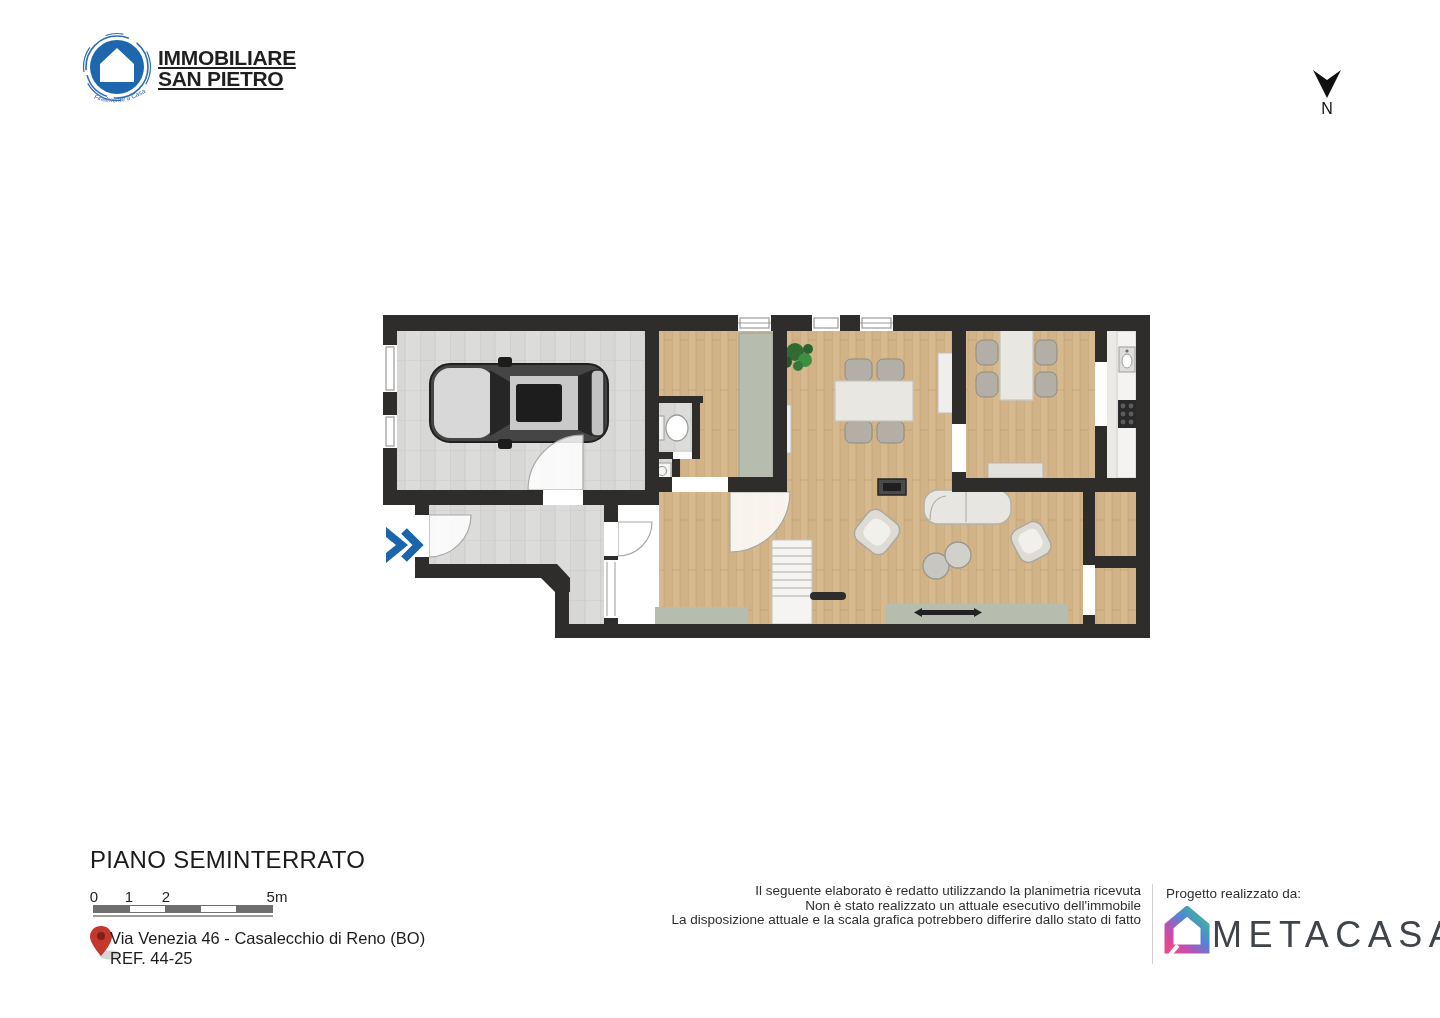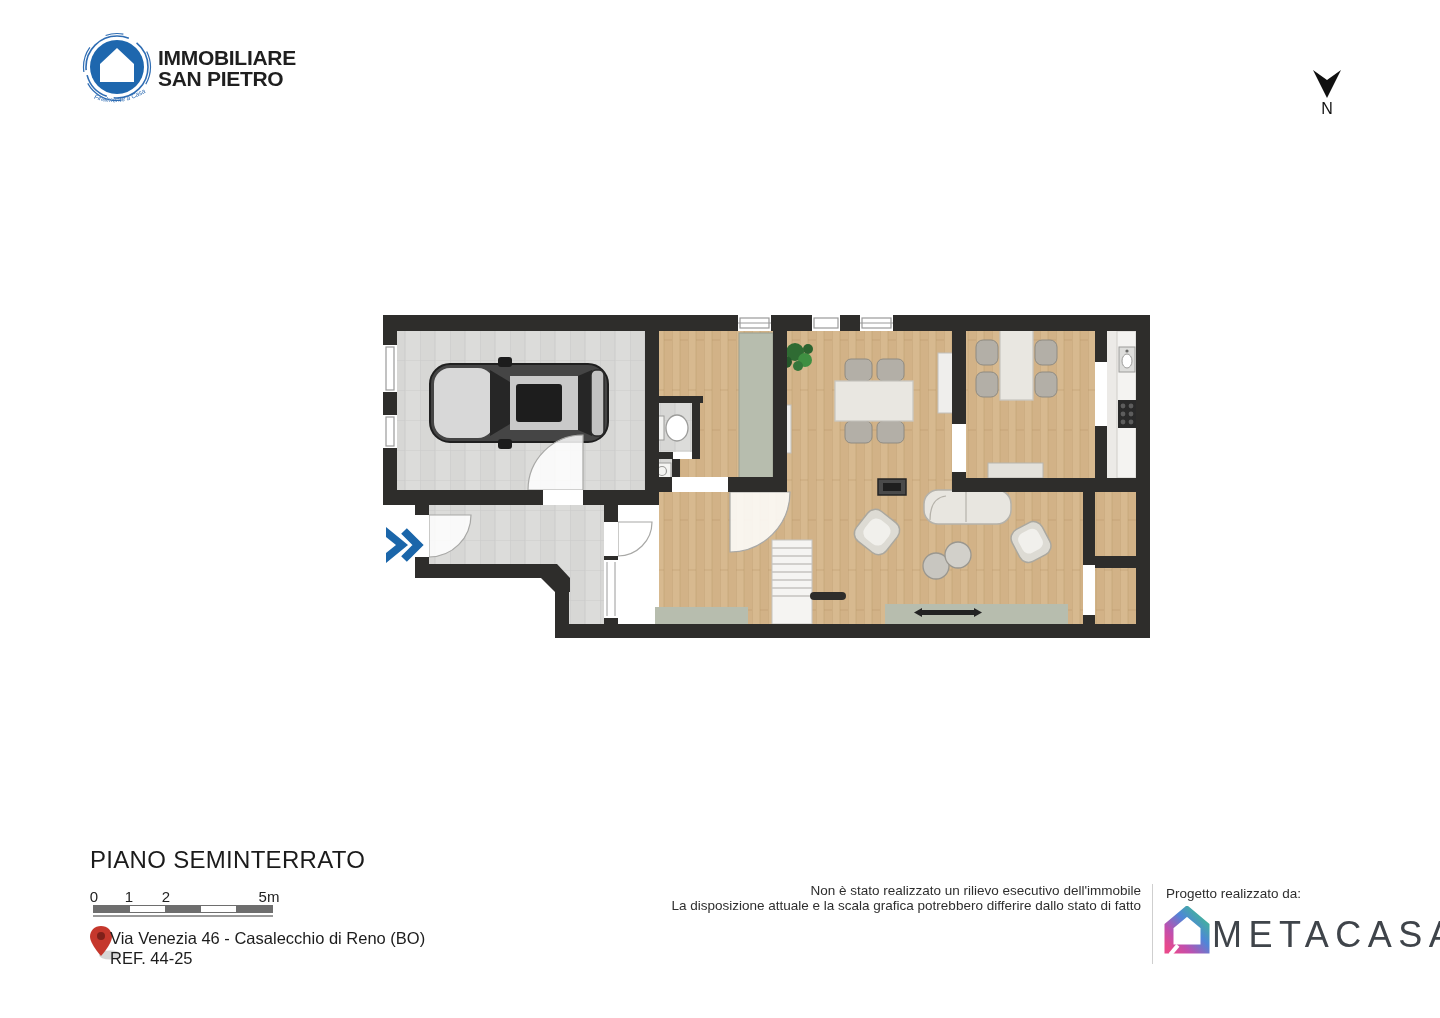--- a/index.html
+++ b/index.html
@@ -6,21 +6,21 @@
   html,body { margin:0; padding:0; }
   body {
     width:1440px; height:1018px; position:relative; background:#ffffff;
     font-family:"Liberation Sans", sans-serif; color:#1c1c1c; overflow:hidden;
   }
   .abs { position:absolute; }
 
   
   .logo-wrap { left:80px; top:30px; width:300px; height:90px; }
   .logo-text { left:158px; top:47px; font-weight:bold; font-size:21px; line-height:21px;
-               letter-spacing:-0.3px; color:#1f1f1f; }
+               letter-spacing:-0.3px; color:#1f1f1f;text-decoration:underline; }
   .north { left:1303px; top:62px; width:48px; height:54px; text-align:center; }
 
   
   .plan-svg { left:370px; top:310px; width:790px; height:335px; }
 
   
   .plan-title { left:90px; top:846px; font-size:24px; letter-spacing:0.3px; color:#1b1b1b; }
   .scalebar-labels { left:0; top:888px; height:16px; width:400px; font-size:15px; color:#222; }
   .scalebar-labels span { position:absolute; transform:translateX(-50%); }
   .scalebar { left:93px; top:905px; width:182px; }
@@ -287,21 +287,21 @@
     <polyline points="404,531 418,545 404,559" fill="none" stroke="#1b66aa" stroke-width="8"></polyline>
   </g>
 </svg>
 
 <div class="abs plan-title">PIANO SEMINTERRATO</div>
 
 <div class="abs scalebar-labels">
   <span style="left:94px">0</span>
   <span style="left:129px">1</span>
   <span style="left:166px">2</span>
-  <span style="left:269px">5m</span>
+  <span style="left:277px">5m</span>
 </div>
 <div class="abs scalebar">
   <div class="bar">
     <div class="seg" style="background:#6e6e6e"></div>
     <div class="seg" style="background:#ffffff"></div>
     <div class="seg" style="background:#6e6e6e"></div>
     <div class="seg" style="background:#ffffff"></div>
     <div class="seg" style="background:#6e6e6e"></div>
   </div>
   <div class="underline"></div>
@@ -313,21 +313,22 @@
     <path d="M11,1 C17.5,1 22,5.8 22,11.5 C22,19 11,31 11,31 C11,31 0,19 0,11.5 C0,5.8 4.5,1 11,1 Z" fill="#c5372c"></path>
     <circle cx="11" cy="11" r="4" fill="#7e201a"></circle>
   </svg>
 </div>
 <div class="abs addr">
   <div>Via Venezia 46 - Casalecchio di Reno (BO)</div>
   <div>REF. 44-25</div>
 </div>
 
 <div class="abs print-info">
-  <div class="pi-line">Non è stato realizzato un rilievo esecutivo dell'immobile</div>
+  <div class="pi-line">Il seguente elaborato è redatto utilizzando la planimetria ricevuta</div>
+  <div class="pi-line">Non è stato realizzato un attuale esecutivo dell'immobile</div>
   <div class="pi-line">La disposizione attuale e la scala grafica potrebbero differire dallo stato di fatto</div>
 </div>
 
 <div class="abs v-divider"></div>
 
 <div class="abs credits-label">Progetto realizzato da:</div>
 <div class="abs metacasa">
   <svg width="46" height="50" viewBox="0 0 46 50">
     <path d="M23,5 L41,20 L41,43 L5,43 L5,20 Z" fill="none" stroke="url(#mcg)" stroke-width="9" stroke-linejoin="miter"></path>
     <defs>

